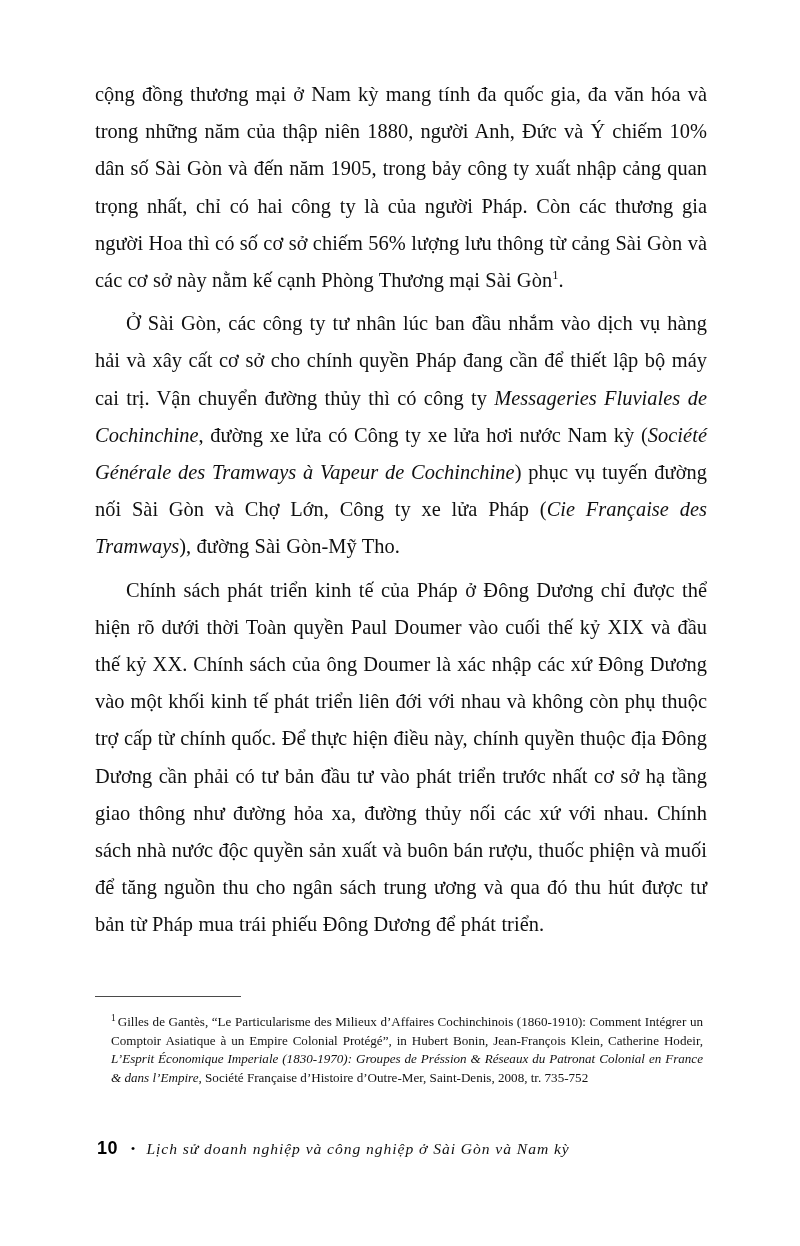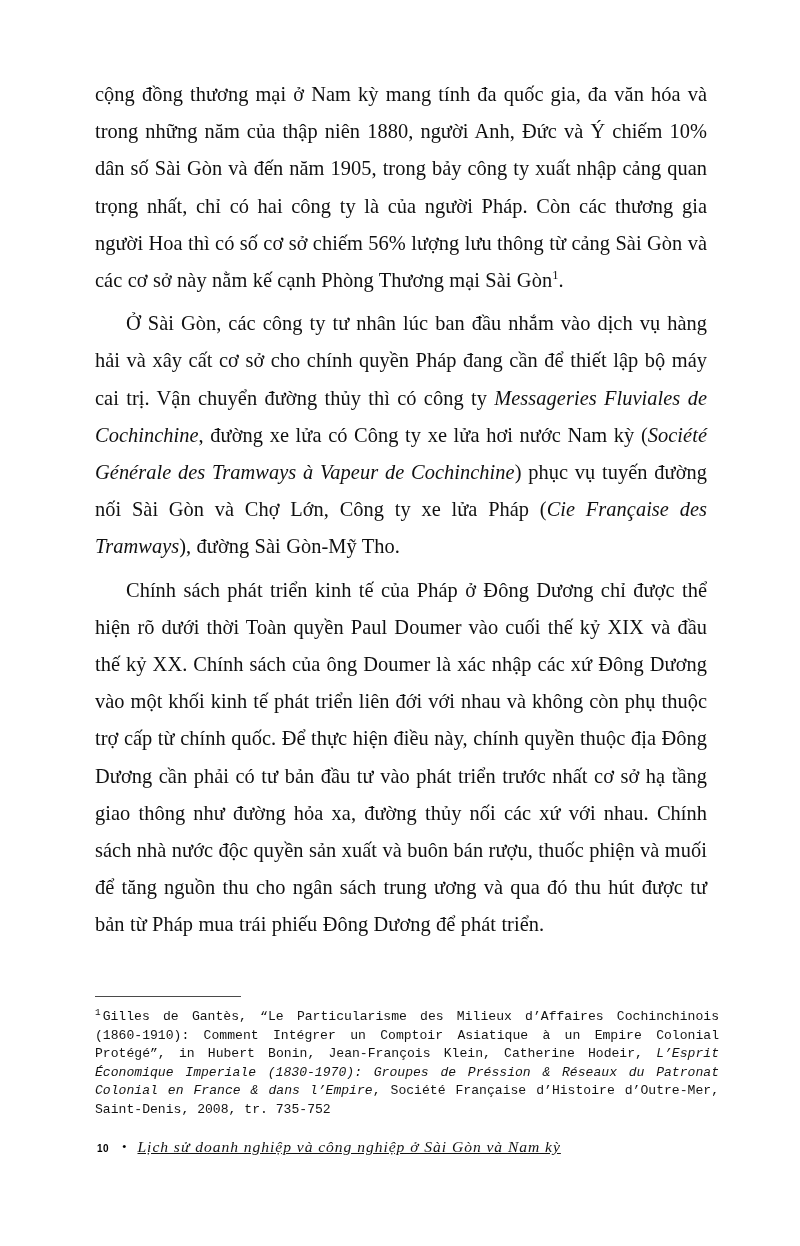--- a/index.html
+++ b/index.html
@@ -76,22 +76,22 @@
     top: 996px;
     width: 624px;
   }
   .fn-rule {
     width: 146px;
     height: 1px;
     background: #4a4a4a;
     margin: 0 0 11px 0;
   }
   .fn-text {
-    margin: 0;
-    font-family: Liberation Mono, monospace;
+    margin: 16px;
+    font-family: Liberation Serif, serif;
     font-size: 13.1px;
     line-height: 18.6px;
     text-align: justify;
     text-justify: inter-word;
     color: #121212;
   }
   .fn-text .fn-num {
     font-size: 9.4px;
     vertical-align: super;
     line-height: 0;
@@ -103,40 +103,39 @@
     position: absolute;
     left: 97px;
     top: 1138px;
     display: flex;
     align-items: baseline;
     gap: 0;
   }
   .folio {
     font-family: "Liberation Sans", "DejaVu Sans", sans-serif;
     font-weight: bold;
-    font-size: 10px;
+    font-size: 18px;
     letter-spacing: 0.4px;
     color: #000;
   }
   .folio-sep {
     font-family: "Liberation Serif", "DejaVu Serif", serif;
     font-size: 13px;
     color: #000;
     margin: 0 11px 0 13px;
     position: relative;
     top: -1px;
   }
   .running-title {
     font-family: "Liberation Serif", "DejaVu Serif", serif;
     font-style: italic;
     font-size: 15.6px;
     letter-spacing: 0.95px;
     color: #111;
     white-space: nowrap;
-    text-decoration: underline;
   }
 </style>
 </head>
 <body>
 
 <div class="page">
 
   <div class="body-col">
     <p class="para no-stretch" id="p0"><span>cộng đồng thương mại ở Nam kỳ mang tính đa quốc gia, đa văn hóa và trong những năm của thập niên 1880, người Anh, Đức và Ý chiếm 10% dân số Sài Gòn và đến năm 1905, trong bảy công ty xuất nhập cảng quan trọng nhất, chỉ có hai công ty là của người Pháp. Còn các thương gia người Hoa thì có số cơ sở chiếm 56% lượng lưu thông từ cảng Sài Gòn và các cơ sở này nằm kế cạnh Phòng Thương mại Sài Gòn</span><sup class="fn-ref">1</sup><span>.</span></p>
     <p class="para indent no-stretch" id="p1"><span>Ở Sài Gòn, các công ty tư nhân lúc ban đầu nhắm vào dịch vụ hàng hải và xây cất cơ sở cho chính quyền Pháp đang cần để thiết lập bộ máy cai trị. Vận chuyển đường thủy thì có công ty </span><span class="it">Messageries Fluviales de Cochinchine</span><span>, đường xe lửa có Công ty xe lửa hơi nước Nam kỳ (</span><span class="it">Société Générale des Tramways à Vapeur de Cochinchine</span><span>) phục vụ tuyến đường nối Sài Gòn và Chợ Lớn, Công ty xe lửa Pháp (</span><span class="it">Cie Française des Tramways</span><span>), đường Sài Gòn-Mỹ Tho.</span></p>

